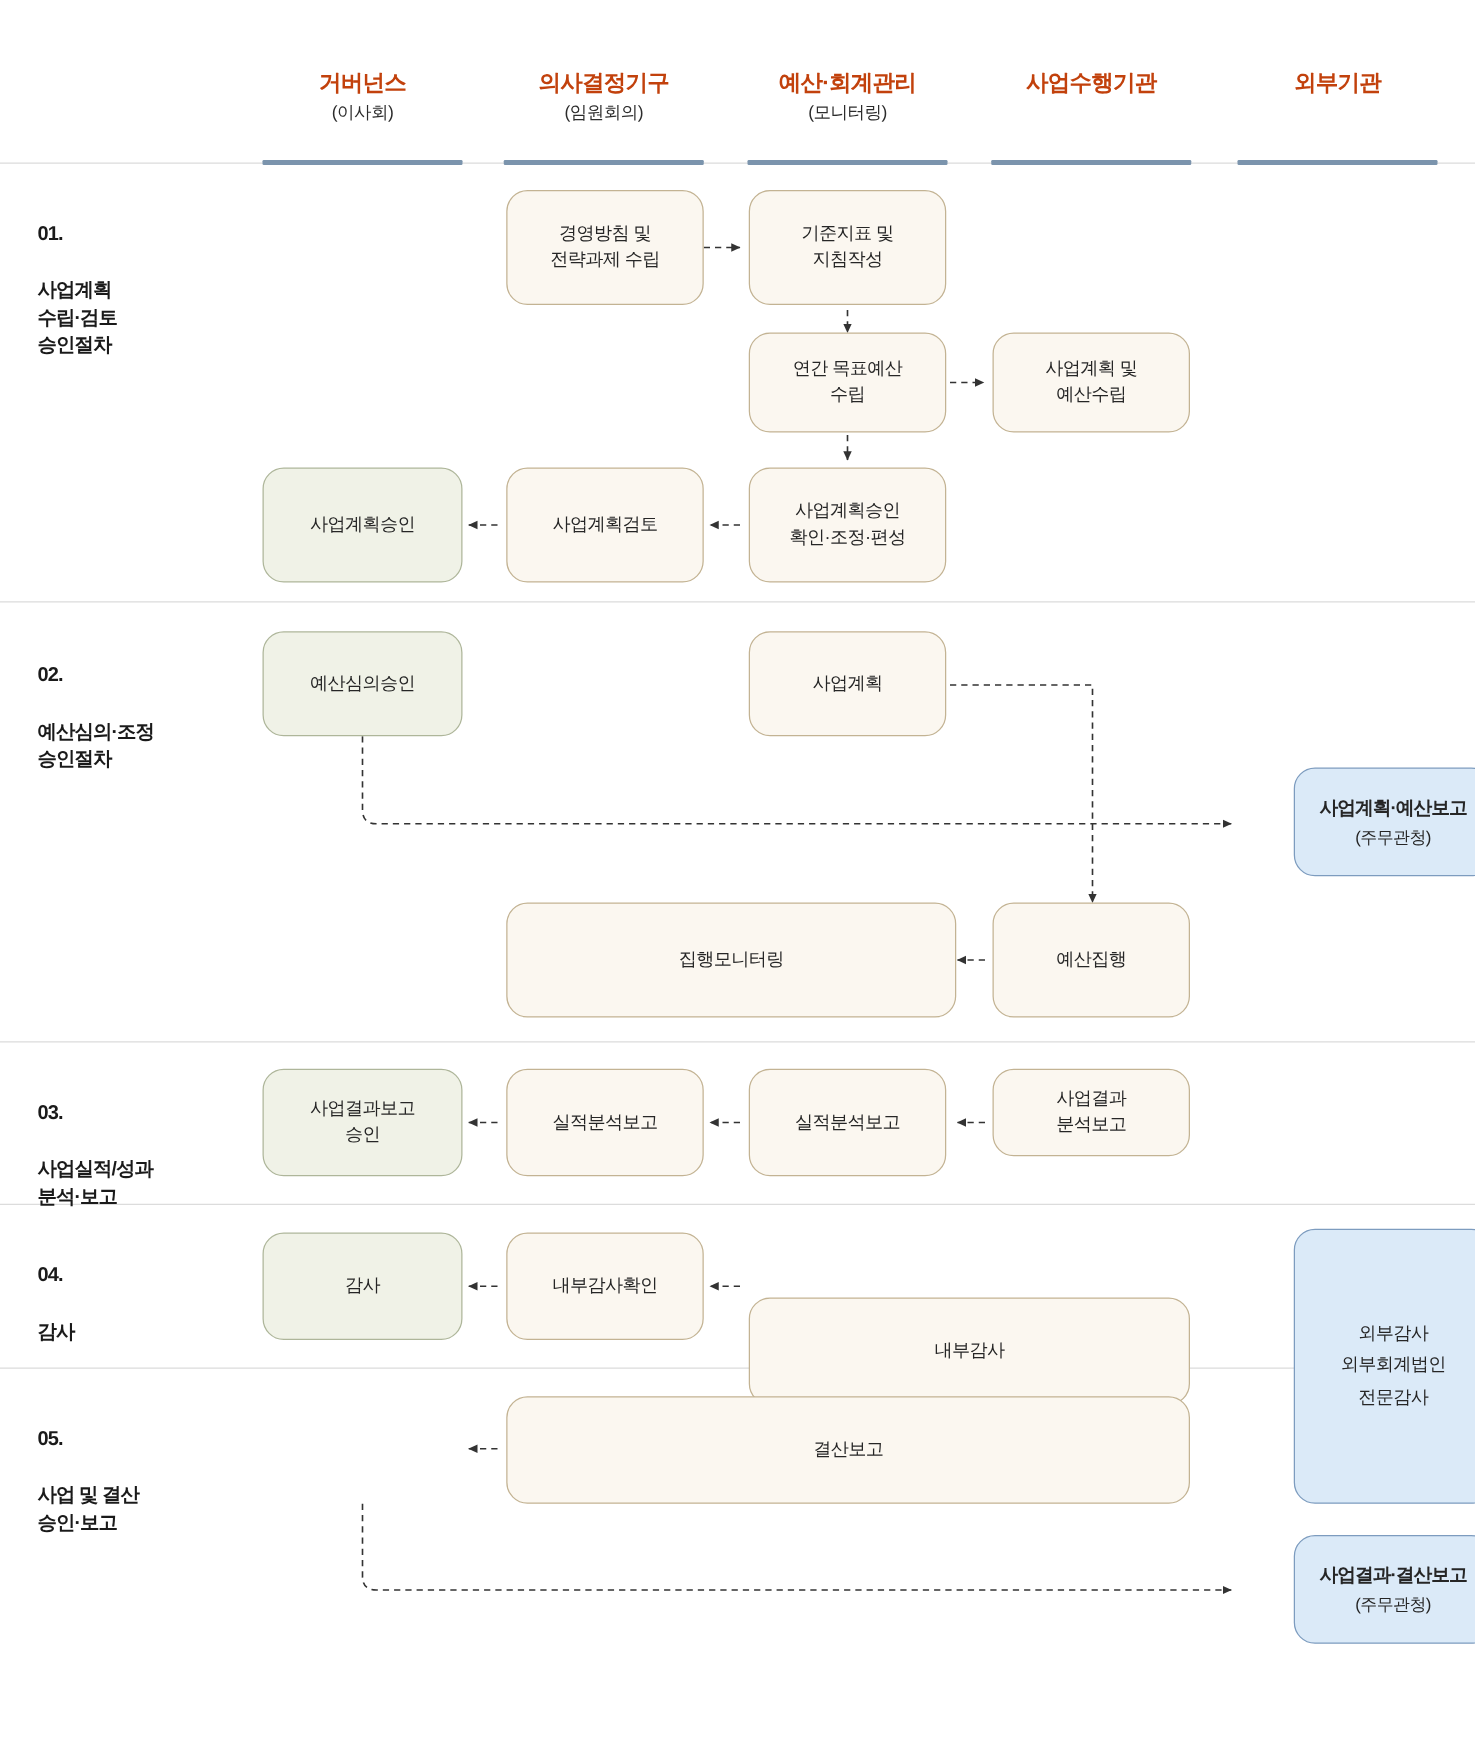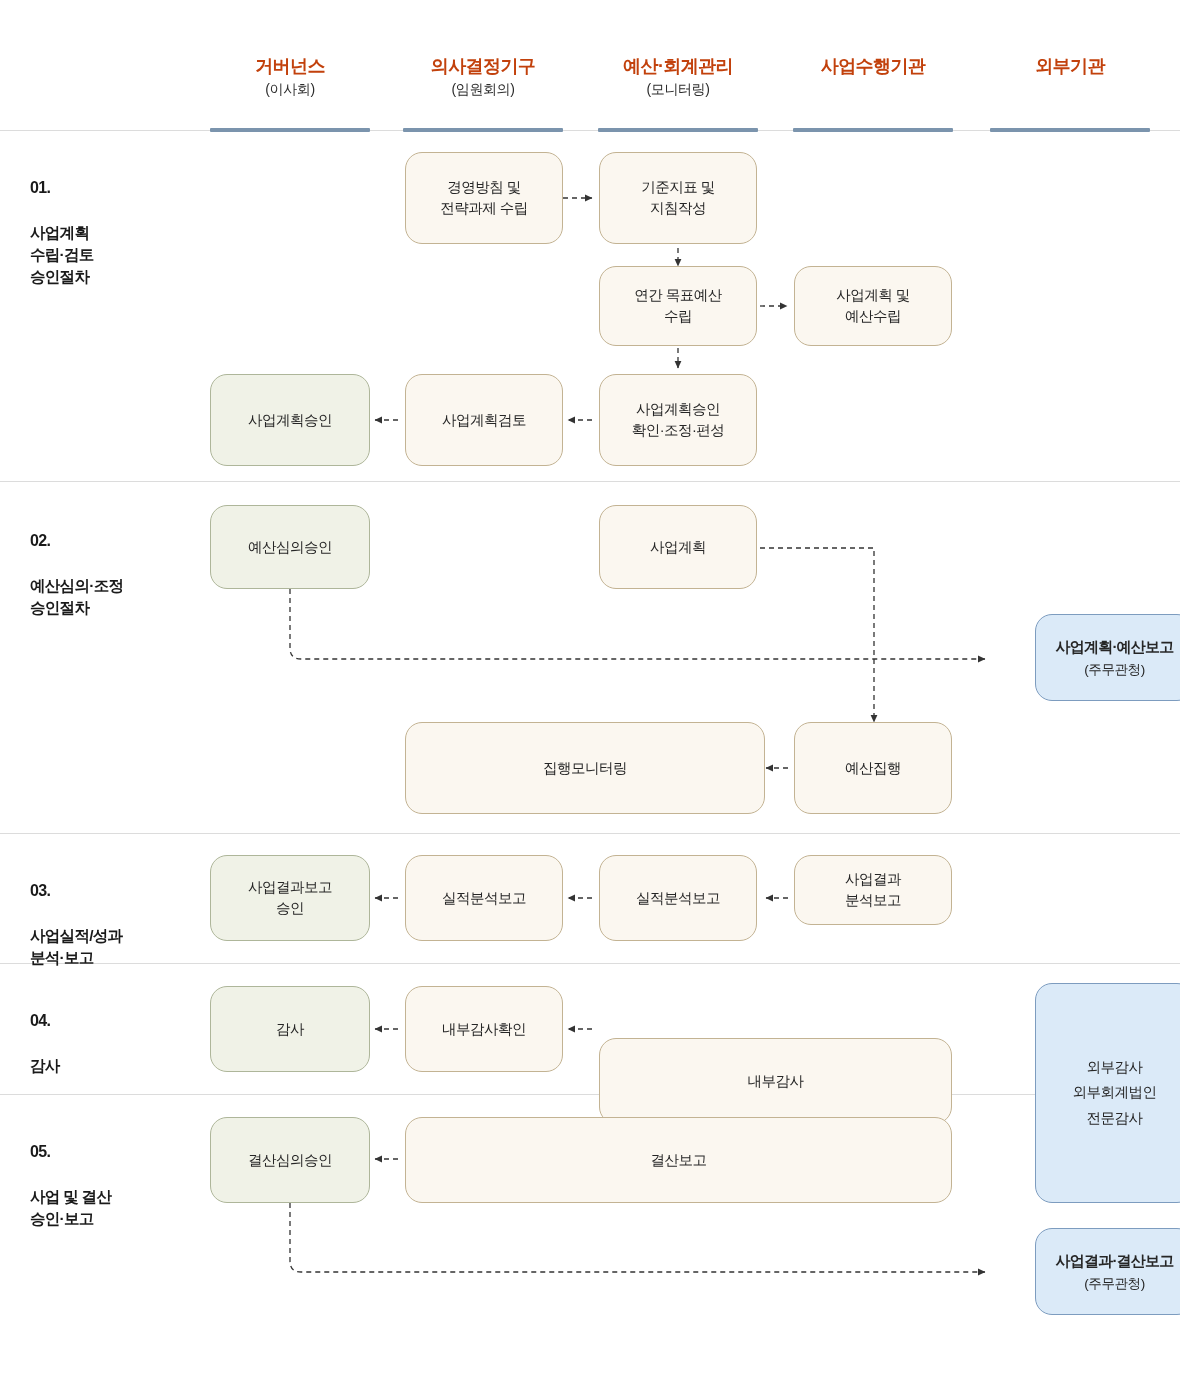--- a/index.html
+++ b/index.html
@@ -236,23 +236,20 @@
   </div>
   <div class="box beige" style="left:599px;top:1038px;width:353px;height:86px;">
     <span class="inner">내부감사</span>
   </div>
   <div class="box blue" style="left:991px;top:983px;width:159px;height:220px;line-height:1.75;">
     <span class="inner">외부감사
 외부회계법인
 전문감사</span>
   </div>
 
-  <div class="box green" style="left:210px;top:1117px;width:160px;height:86px;">
-    <span class="inner">결산심의승인</span>
-  </div>
   <div class="box beige" style="left:405px;top:1117px;width:547px;height:86px;">
     <span class="inner">결산보고</span>
   </div>
   <div class="box blue" style="left:991px;top:1228px;width:159px;height:87px;flex-direction:column;">
     <span class="main">사업결과·결산보고</span>
     <span class="sub">(주무관청)</span>
   </div>
 
 </div>
 

